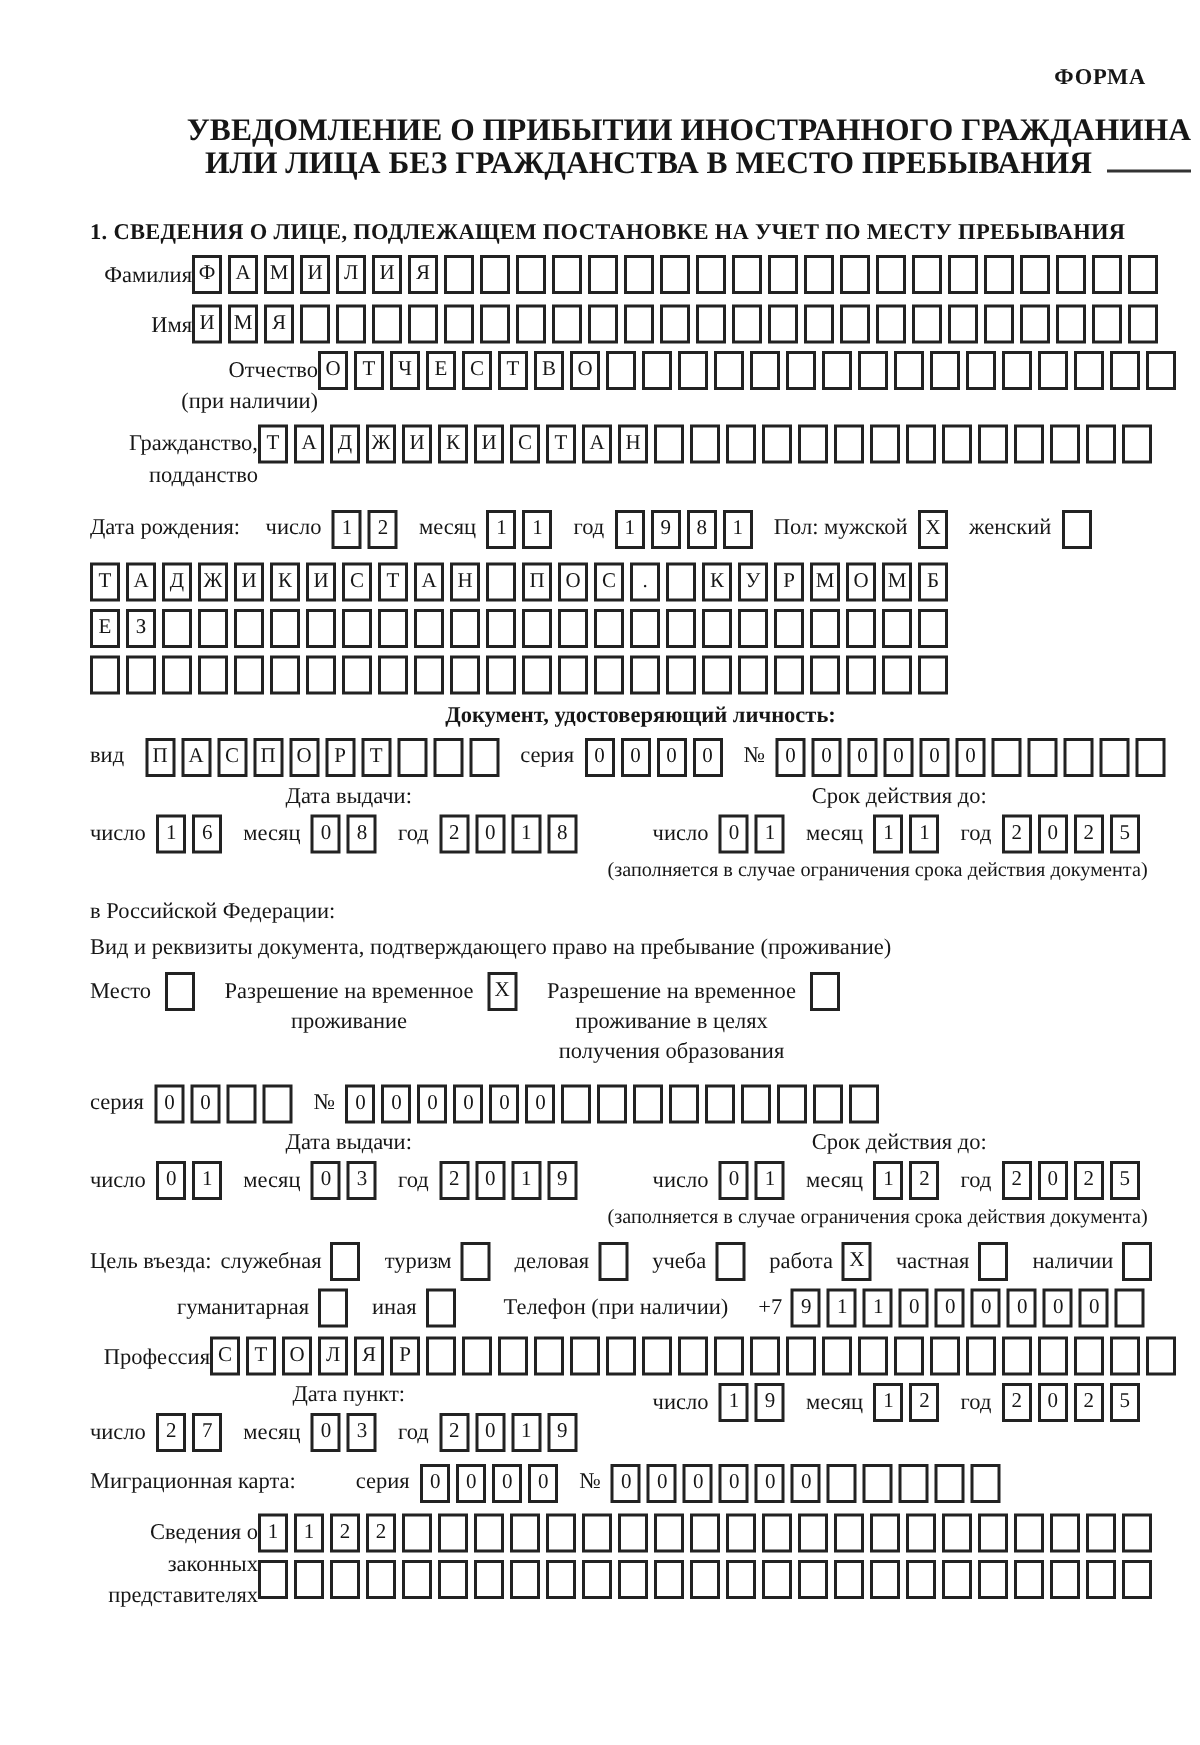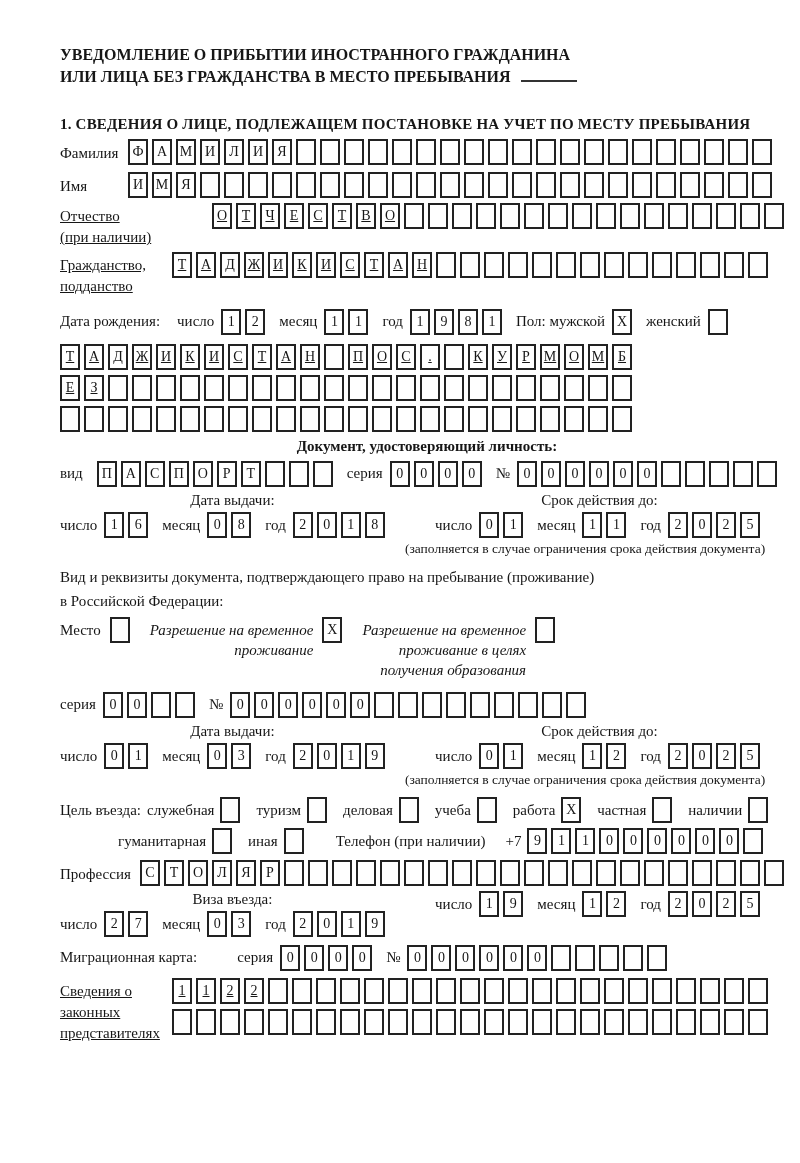--- a/index.html
+++ b/index.html
@@ -9,36 +9,36 @@
     color:#161616; font-size:15px;
   }
   .page { padding:30px 6px 0 60px; position:relative; }
 
   
   .hdr { margin-left:500px; line-height:20px; }
   .hdr .sub { font-size:13.5px; line-height:18px; }
   .forma { text-align:right; margin-right:30px; margin-top:14px; font-weight:bold; letter-spacing:0.5px; }
 
   
-  .title { text-align:left; font-weight:bold; font-size:16px; line-height:22px; margin-top:14px; }
+  .title { text-align:right; font-weight:bold; font-size:21px; line-height:22px; margin-top:14px; }
   .blank-line { display:inline-block; width:56px; border-bottom:2px solid #333; margin-left:10px; vertical-align:baseline; }
 
   .sec-heading { font-weight:bold; margin-top:28px; letter-spacing:0.2px; }
 
   
   .cells { display:inline-flex; vertical-align:middle; }
   .cell {
     flex:0 0 20px; width:20px; height:26px; box-sizing:border-box;
     border:2px solid #222; margin-right:4px; background:#fff;
     display:inline-flex; align-items:center; justify-content:center;
     font-size:14px; line-height:1;
   }
 
-  .frow { display:flex; align-items:center; margin-top:4px; min-height:29px; }
-  .frow.top { align-items:flex-start;text-decoration:underline; }
+  .frow { display:flex; align-items:center; margin-top:4px; min-height:29px;text-align:right; }
+  .frow.top { align-items:flex-start; }
   .flabel { line-height:20px; padding-top:3px; }
   .w68 { flex:0 0 68px; } .w80 { flex:0 0 80px; }
   .w112 { flex:0 0 112px; } .w143 { flex:0 0 143px; } .w152 { flex:0 0 152px; }
   .lbl { margin-right:7px; white-space:nowrap; }
   .gap { margin-left:10px; }
   .mb { margin-bottom:5px; }
   .stack { display:flex; flex-direction:column; }
   .multiline { line-height:21px; padding-top:3px; }
 
   .center-bold { text-align:center; font-weight:bold; margin-top:6px; }
@@ -47,32 +47,33 @@
   .colL { flex:0 0 47%; } .colR { flex:1 1 auto; }
   .caption { text-align:center; margin-top:3px; }
   .dategrp { display:flex; align-items:center; margin-top:3px; }
   .note { font-size:13.5px; text-align:left; margin-top:3px; white-space:nowrap; }
 
   .intro { margin-top:8px; line-height:24px; }
 
   .optrow { display:flex; align-items:flex-start; margin-top:4px; gap:16px; }
   .opt { display:flex; align-items:flex-start; gap:9px; }
   .opt .txt { line-height:20px; padding-top:3px; }
-  .opt .txt.ctr { text-align:right;font-style:italic; }
+  .opt .txt.ctr { text-align:center; }
 
   .goalrow { display:flex; align-items:center; margin-top:5px; }
   .goalrow .olabel { margin-right:6px; white-space:nowrap; }
   .goalrow .sp { margin-left:12px; }
 </style>
 </head>
 <body>
 
 <div class="page">
 
 
+  <div class="forma">ФОРМА</div>
 
   <div class="title">
     <div>УВЕДОМЛЕНИЕ О ПРИБЫТИИ ИНОСТРАННОГО ГРАЖДАНИНА</div>
     <div>
       <span>ИЛИ ЛИЦА БЕЗ ГРАЖДАНСТВА В МЕСТО ПРЕБЫВАНИЯ</span><span class="blank-line"></span>
     </div>
   </div>
 
   <div class="sec-heading">1. СВЕДЕНИЯ О ЛИЦЕ, ПОДЛЕЖАЩЕМ ПОСТАНОВКЕ НА УЧЕТ ПО МЕСТУ ПРЕБЫВАНИЯ</div>
 
@@ -402,22 +403,22 @@
             <span class="cell">0</span>
             <span class="cell">2</span>
             <span class="cell">5</span>
           </span>
       </div>
       <div class="note">(заполняется в случае ограничения срока действия документа)</div>
     </div>
   </div>
 
   <div class="intro">
+    <div>в Российской Федерации:</div>
     <div>Вид и реквизиты документа, подтверждающего право на пребывание (проживание)</div>
-    <div>в Российской Федерации:</div>
   </div>
 
   <div class="optrow">
     <div class="opt">
       <span class="txt">Место</span>
       <span class="cells">
           <span class="cell"></span>
         </span>
     </div>
     <div class="opt">
@@ -602,21 +603,21 @@
         <span class="cell"></span>
         <span class="cell"></span>
         <span class="cell"></span>
         <span class="cell"></span>
         <span class="cell"></span>
       </div>
   </div>
 
   <div class="twocol">
     <div class="colL">
-      <div class="caption">Виза въезда:</div>
+      <div class="caption">Дата пункт:</div>
       <div class="dategrp">
         <span class="lbl">число</span>
         <span class="cells">
             <span class="cell">2</span>
             <span class="cell">7</span>
           </span>
         <span class="lbl gap">месяц</span>
         <span class="cells">
             <span class="cell">0</span>
             <span class="cell">3</span>

